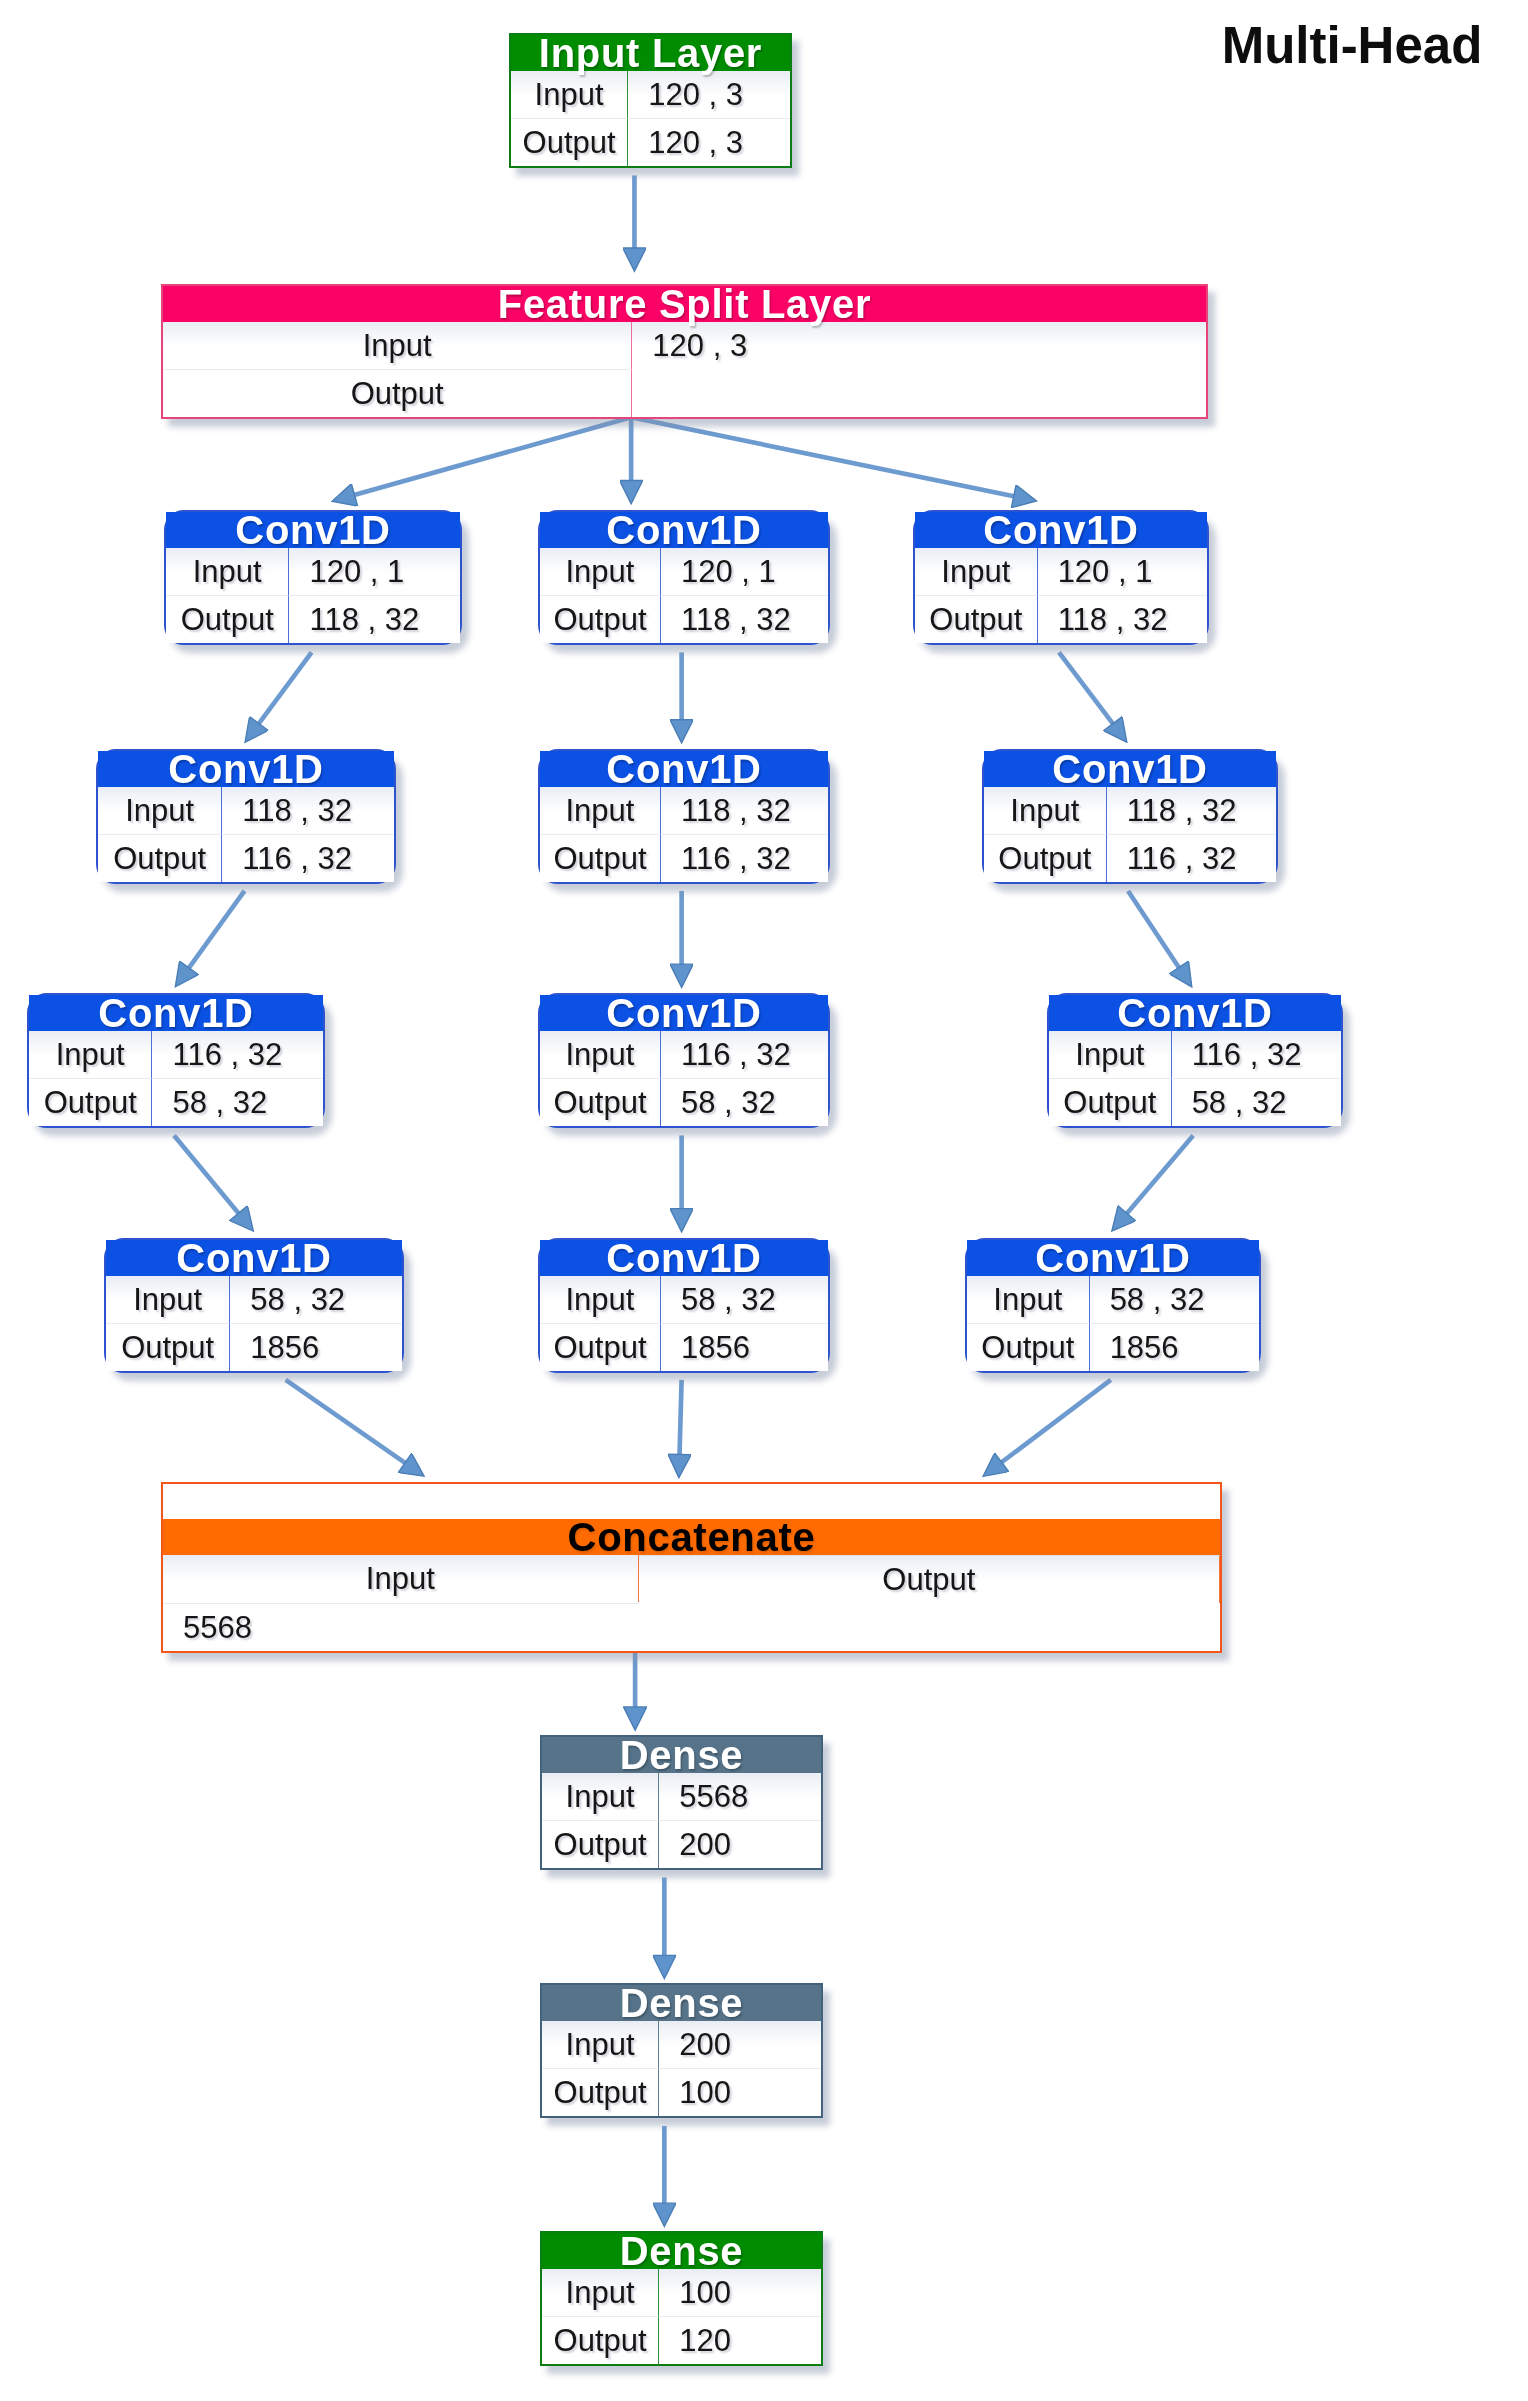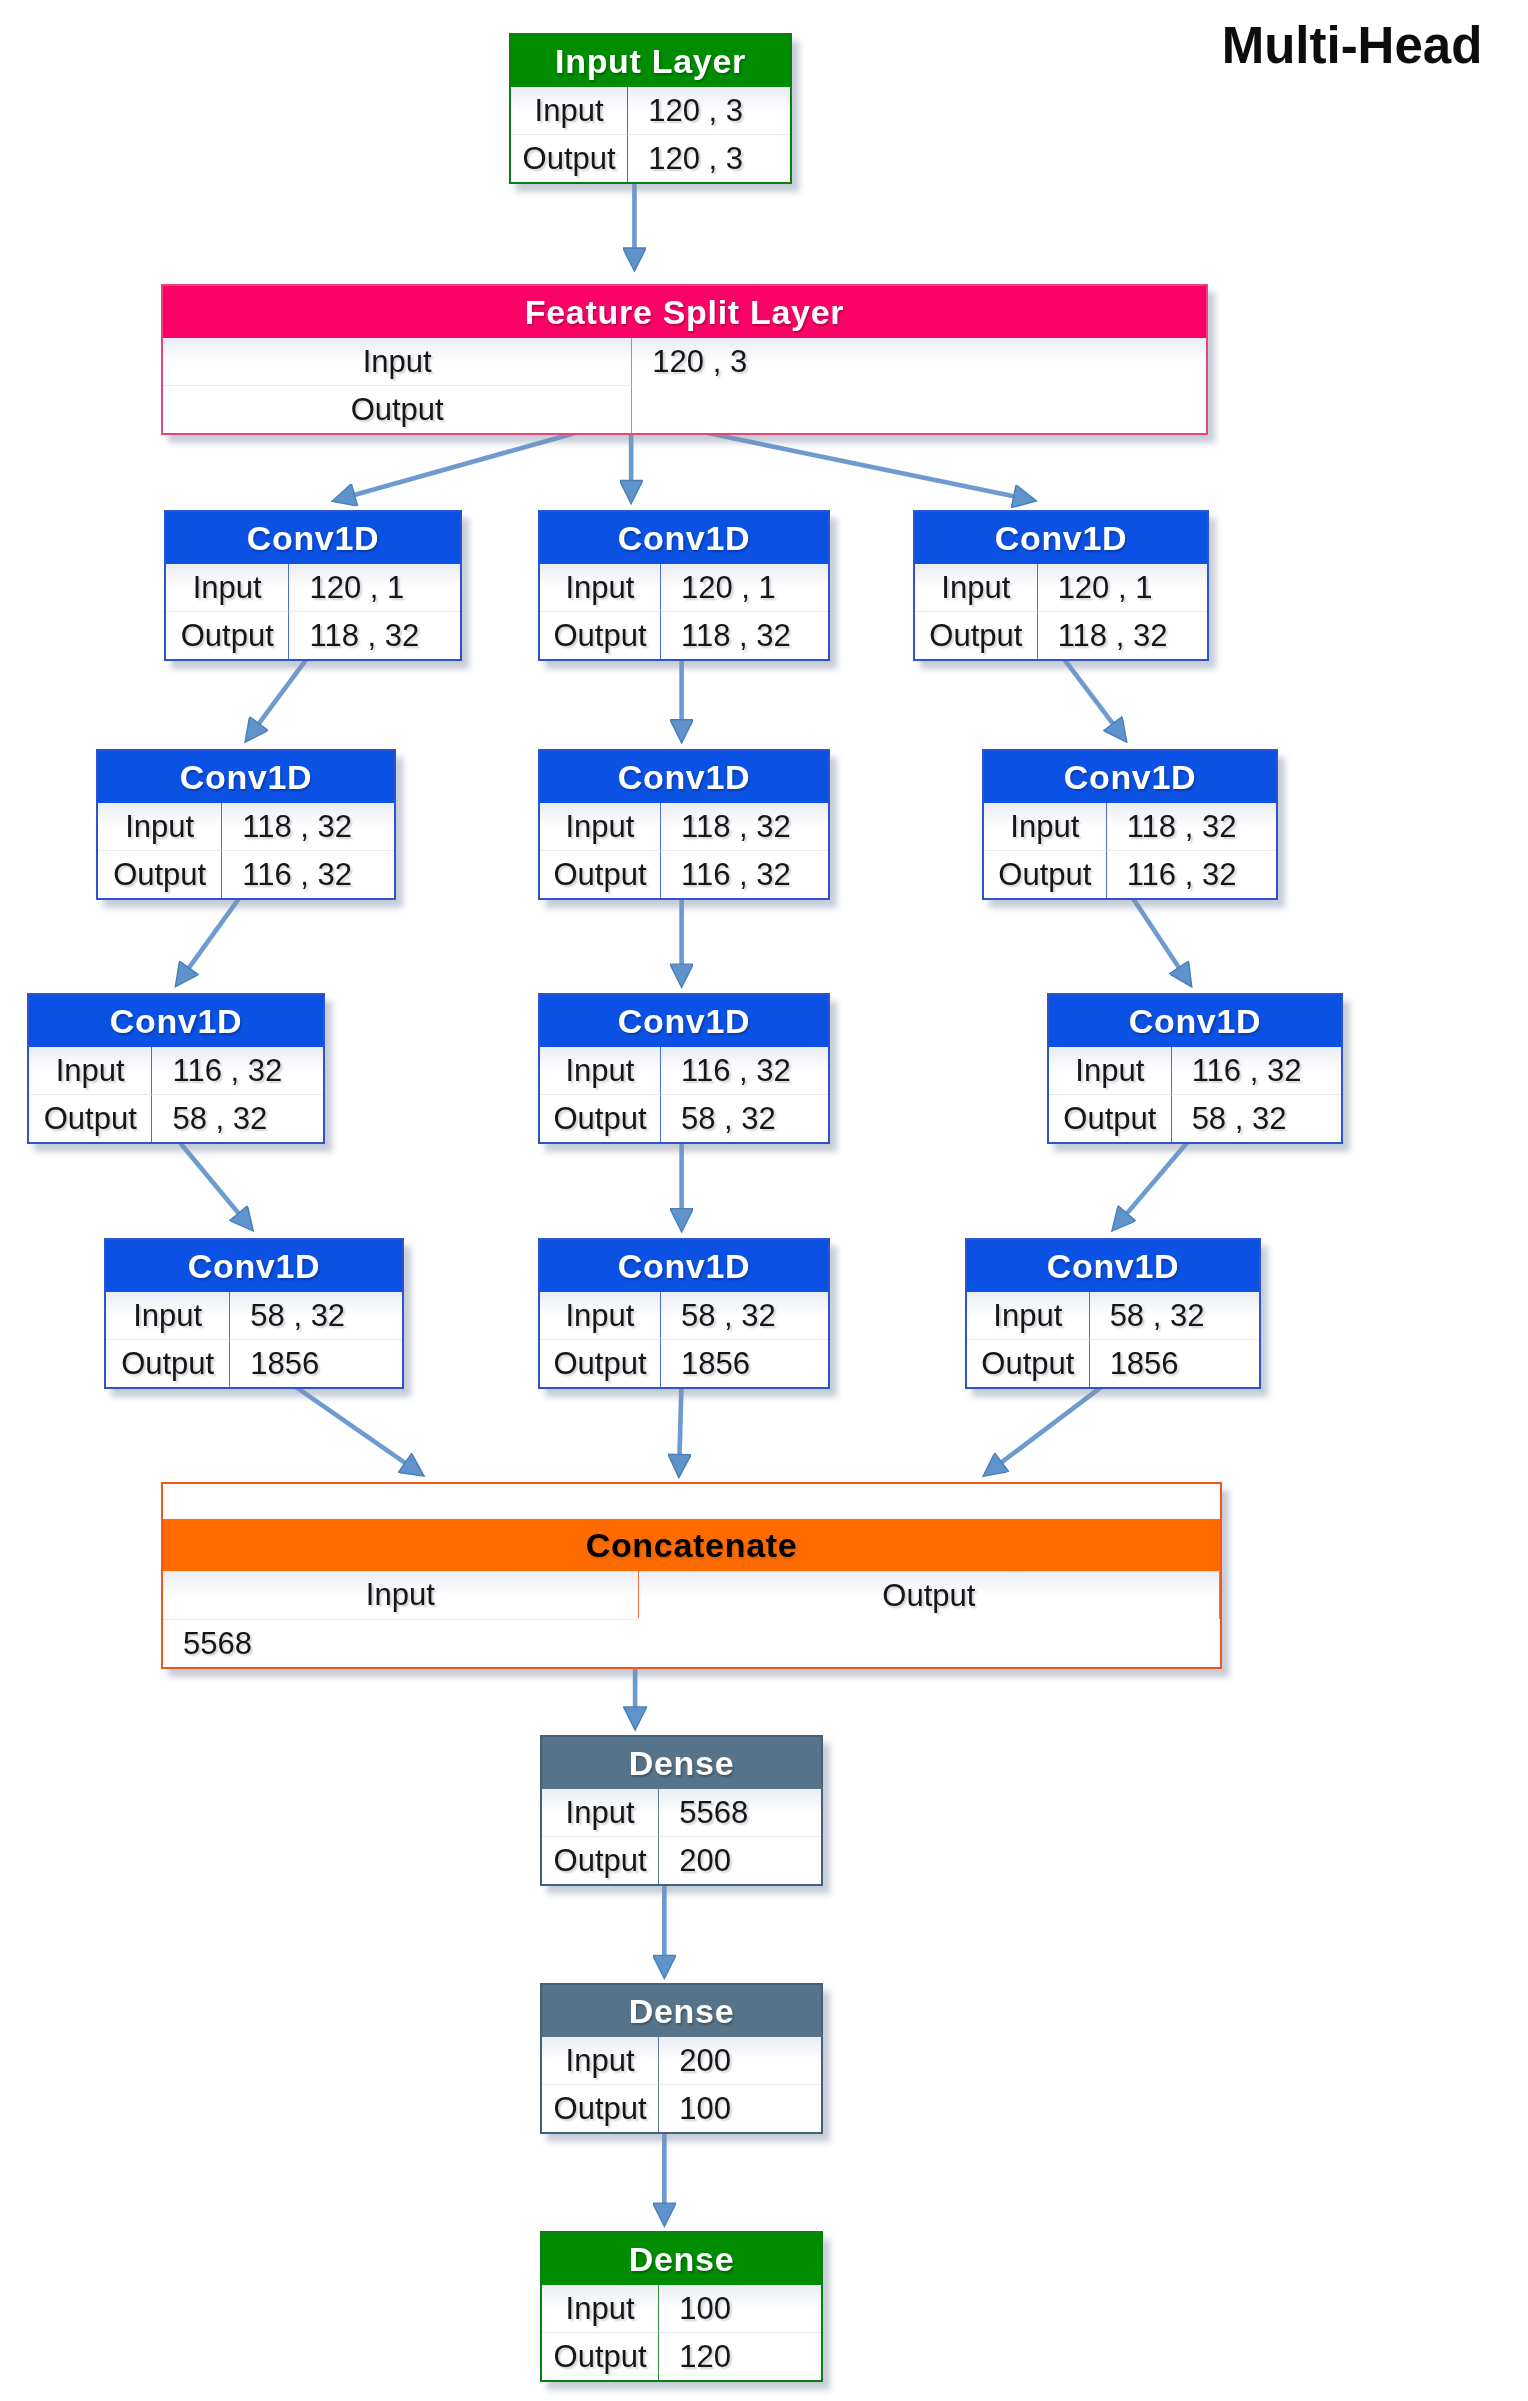--- a/index.html
+++ b/index.html
@@ -7,40 +7,40 @@
     position:relative;width:1528px;height:2401px;background:#ffffff;overflow:hidden;
     font-family:"Liberation Sans","DejaVu Sans",sans-serif;
   }
   #wires{position:absolute;left:0;top:0;z-index:1;}
   .node{
     position:absolute;z-index:2;background:#ffffff;
     border:2px solid #444;
     box-shadow:6.6px 8px 6px rgba(130,145,168,.45);
   }
   .hdr{
-    height:52px;display:flex;align-items:center;justify-content:center;
-    font-weight:bold;font-size:34px;color:#ffffff;letter-spacing:0.7px;
+    height:36px;display:flex;align-items:center;justify-content:center;
+    font-weight:bold;font-size:40px;color:#ffffff;letter-spacing:0.7px;
     text-shadow:1.3px 2px 2px rgba(0,0,0,.25);
   }
   .body{display:grid;grid-template-columns:42% 58%;background:linear-gradient(#e9edf4,#ffffff 26%);}
   .wide .body{grid-template-columns:45% 55%;}
   .cell{
     height:47px;display:flex;align-items:center;font-size:31px;color:#161616;
     text-shadow:2px 2px 2px rgba(150,155,170,.45);
     white-space:nowrap;overflow:visible;
   }
   .lab{justify-content:center;}
   .val{padding-left:20px;}
   .r2{border-top:0.7px solid rgba(190,200,215,.35);}
   
   .green{border-color:#0c7d12;}   .green  .hdr{background:#008C00;}
   .green .lab{border-right:1.3px solid #2f8f3a;}
   .pink{border-color:#e8447c;}    .pink   .hdr{background:#FB0366;}
   .pink .lab{border-right:1.3px solid #ef6f99;}
-  .blue{border-color:#2d53cf;}    .blue   .hdr{background:#0B51E3;}
+  .blue{border-color:#2d53cf;border-radius:20px;}    .blue   .hdr{background:#0B51E3;}
   .blue .lab{border-right:1.3px solid #4a6fd6;}
   .orange{border-color:#f2561a;}  .orange .hdr{background:#FF6B00;color:#000000;text-shadow:1.3px 2px 2px rgba(120,60,0,.25);margin-top:35px;}
   .orange .lab{border-right:1.3px solid #f5763d;}
   .slate{border-color:#42617a;}   .slate  .hdr{background:#567389;}
   .slate .lab{border-right:1.3px solid #5f7d93;}
   #main-title{
     position:absolute;left:1196px;top:15px;width:312px;z-index:2;
     text-align:center;font-weight:bold;font-size:51px;line-height:1.22;color:#0d0d0d;
   }
 </style>

